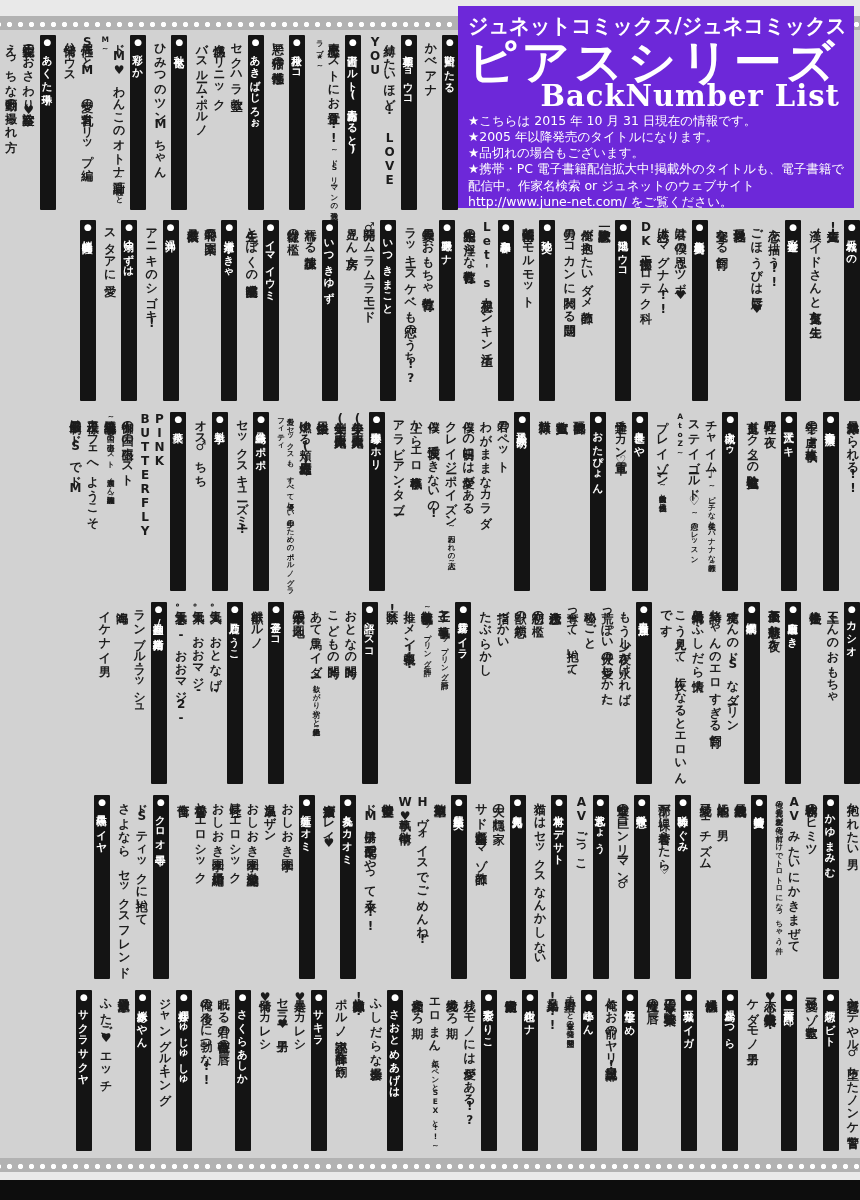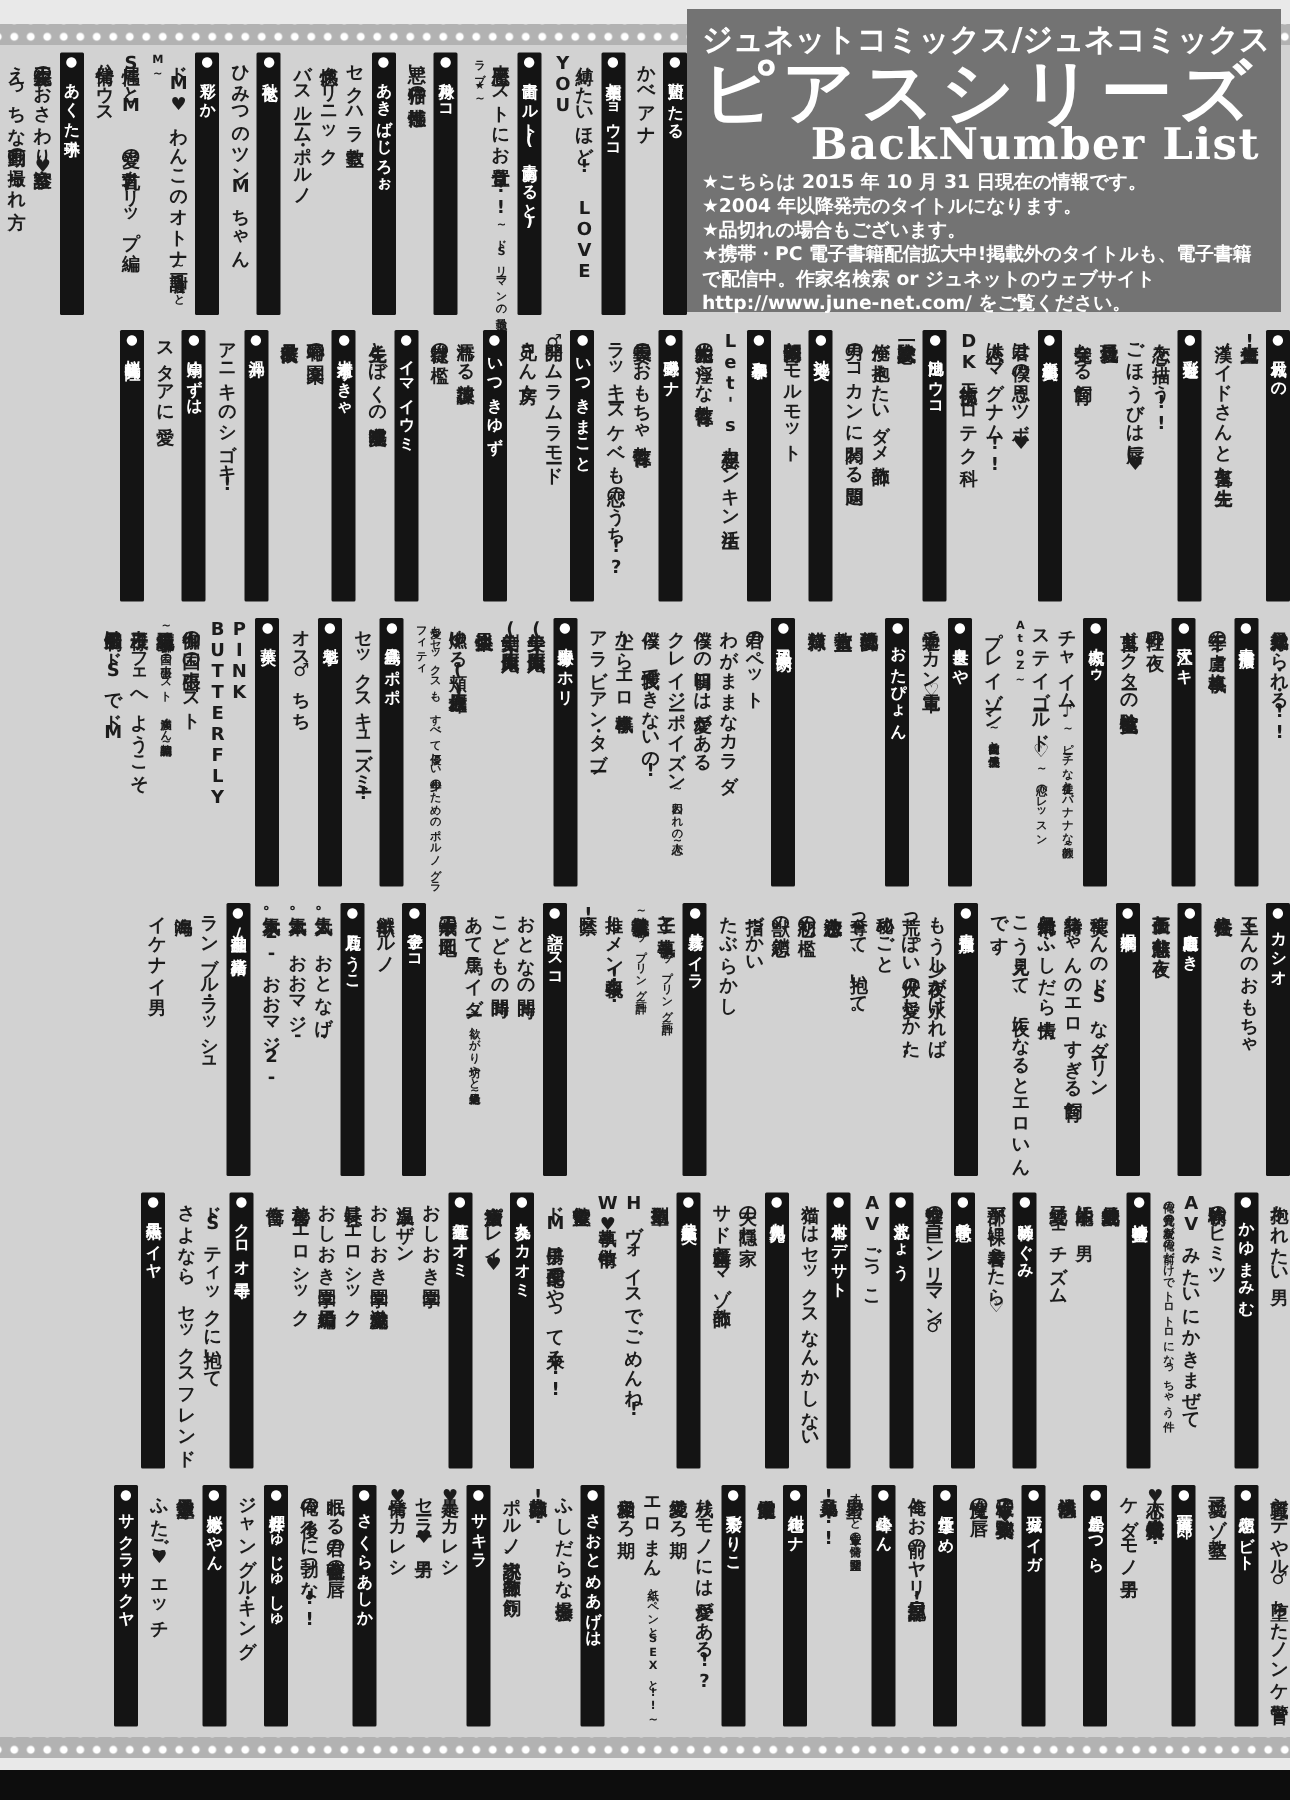--- a/index.html
+++ b/index.html
@@ -4,27 +4,27 @@
 <style>
   html,body{margin:0;padding:0;background:#f2f2f2;}
   .page{position:relative;width:860px;height:1200px;background:#e9e9e9;overflow:hidden;
         font-family:"DejaVu Sans",sans-serif;}
   .paper{position:absolute;left:0;top:20px;width:860px;height:1140px;background:#d2d2d2;}
   .dotstrip{position:absolute;left:0;width:860px;height:14px;background:#b2b2b2;
         background-image:radial-gradient(circle,#fff 2.2px,rgba(255,255,255,0) 3px);
         background-size:11px 11px;background-position:4px 3px;}
   .footerbar{position:absolute;left:0;top:1180px;width:860px;height:20px;background:#0d0d0d;}
   
-  .header{position:absolute;left:458px;top:6px;width:396px;height:202px;background:#737373;
+  .header{position:absolute;left:458px;top:6px;width:396px;height:202px;background:#6d28d9;
         color:#fff;box-sizing:border-box;padding:6px 10px 4px 10px;}
   .h1{font-size:21px;font-weight:bold;letter-spacing:0px;white-space:nowrap;transform:scaleX(.96);transform-origin:left;}
   .h2{font-size:47px;font-weight:bold;line-height:.95;letter-spacing:4px;white-space:nowrap;transform:scaleX(1.02);transform-origin:left;}
   .h3{font-family:"DejaVu Serif",serif;font-size:29px;font-weight:bold;text-align:right;
       line-height:.9;margin:-2px 4px 4px 0;letter-spacing:1px;}
-  .hnotes{font-size:12.5px;font-weight:bold;line-height:1.3;}
+  .hnotes{font-size:12.5px;font-weight:normal;line-height:1.3;}
   .hnotes div{margin:0;}
   
   .band{position:absolute;writing-mode:vertical-rl;text-orientation:upright;
         box-sizing:border-box;padding-top:5px;direction:ltr;}
   .entry{margin-left:7px;}
   .bar{background:#141414;color:#fff;width:16px;height:calc(100% - 10px);
        margin-left:4px;padding:2px 0 2px 0;border-radius:1px;
        font-size:10.5px;font-weight:bold;letter-spacing:1px;line-height:16px;}
   .bullet{font-size:9px;letter-spacing:0;display:inline;}
   .vtitle{color:#1c1c1c;font-size:12px;font-weight:bold;line-height:1.2;
@@ -40,21 +40,21 @@
   <div class="dotstrip" style="top:16px;"></div>
   <div class="dotstrip" style="top:1158px;"></div>
   <div class="footerbar"></div>
 
   <div class="header">
     <div class="h1">ジュネットコミックス/ジュネコミックス</div>
     <div class="h2">ピアスシリーズ</div>
     <div class="h3">BackNumber List</div>
     <div class="hnotes">
       <div>★こちらは 2015 年 10 月 31 日現在の情報です。</div>
-      <div>★2004 年以降発売のタイトルになります。</div>
+      <div>★2005 年以降発売のタイトルになります。</div>
       <div>★品切れの場合もございます。</div>
       <div>★携帯・PC 電子書籍配信拡大中!掲載外のタイトルも、電子書籍で配信中。作家名検索 or ジュネットのウェブサイト http://www.june-net.com/ をご覧ください。</div>
     </div>
   </div>
 
   <div class="band" style="left:0;top:30px;width:458px;height:186px;">
       <div class="entry">
         <div class="bar"><span class="bullet">●</span><span>藍川いたる</span></div>
         <div class="vtitle">かべアナ</div>
       </div>

